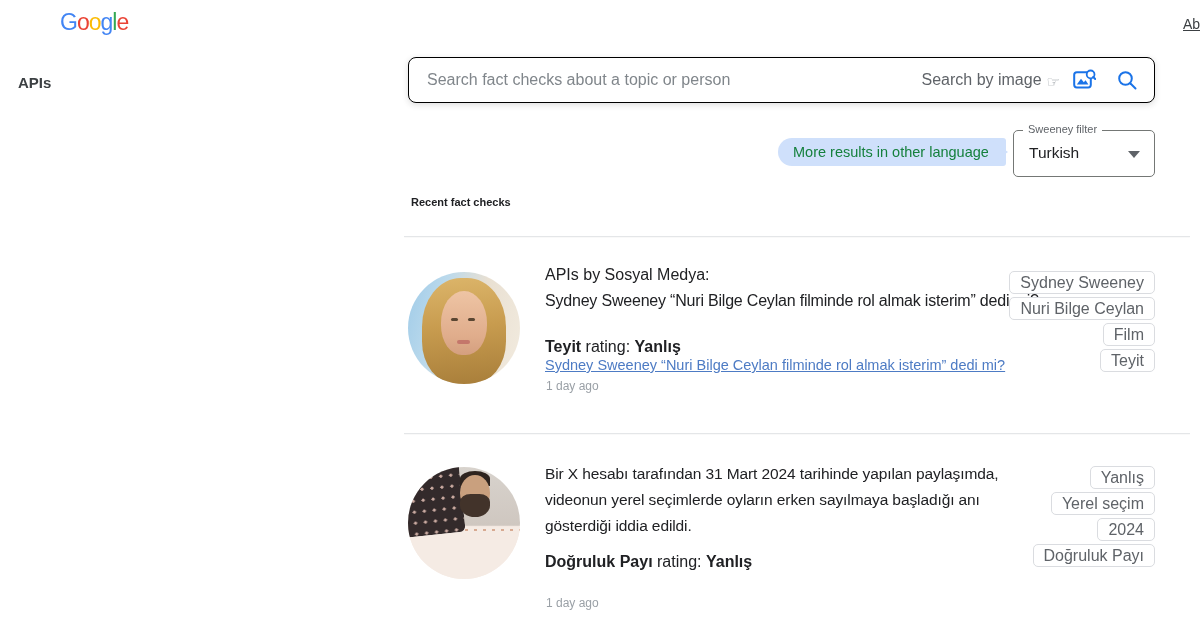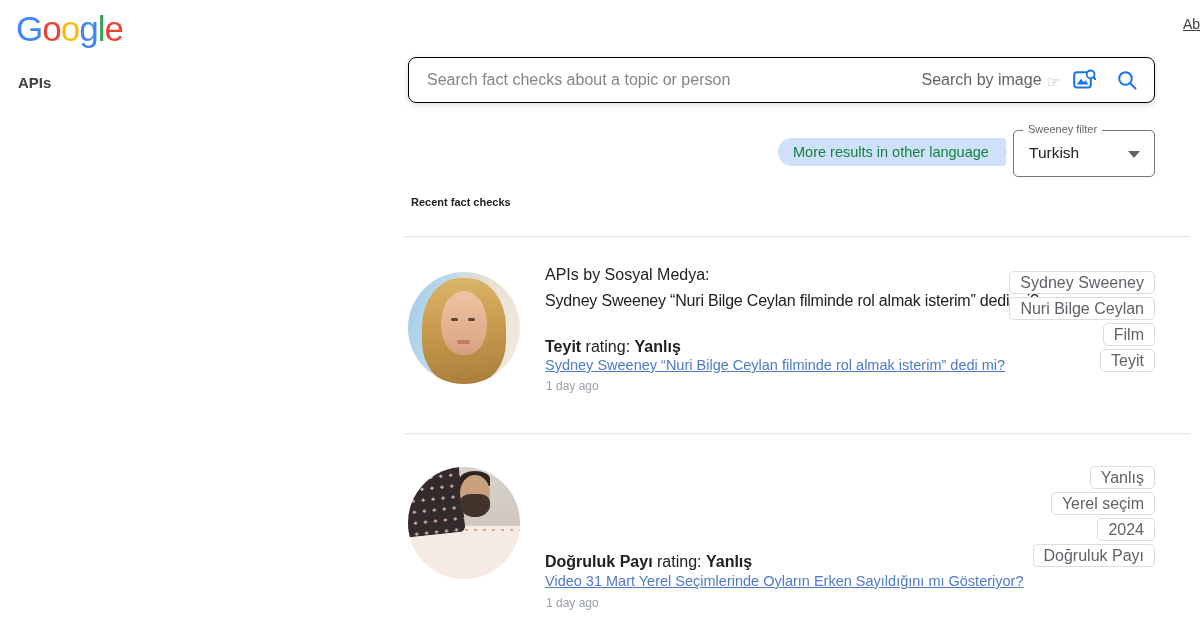--- a/index.html
+++ b/index.html
@@ -2,21 +2,21 @@
 <html><head>
 <meta charset="utf-8">
 <style>
   html,body{margin:0;padding:0;background:#fff;}
   #app{
     position:relative;width:1200px;height:628px;overflow:hidden;background:#fff;
     font-family:"Liberation Sans", sans-serif;color:#202124;
   }
   
   .logo{position:absolute;left:16px;top:9px;display:flex;align-items:baseline;cursor:pointer;}
-  .logo .gword{font-size:35px;letter-spacing:-1px;}
+  .logo .gword{font-size:23px;letter-spacing:-1px;margin-left:44px;}
   .logo .gword span:nth-child(1){color:#4285F4;}
   .logo .gword span:nth-child(2){color:#EA4335;}
   .logo .gword span:nth-child(3){color:#FBBC05;}
   .logo .gword span:nth-child(4){color:#4285F4;}
   .logo .gword span:nth-child(5){color:#34A853;}
   .logo .gword span:nth-child(6){color:#EA4335;}
   .logo .product{font-size:24px;color:#5f6368;margin-left:9px;letter-spacing:-0.5px;}
   .about{position:absolute;left:1183px;top:16px;font-size:14px;color:#3c4043;text-decoration:underline;white-space:nowrap;cursor:pointer;}
   .apis{position:absolute;left:18px;top:74px;font-size:15px;font-weight:700;color:#3c4043;cursor:pointer;}
 
@@ -168,26 +168,26 @@
   <div class="divider d2"></div>
 
   <div class="avatar av2">
     <div class="band"></div>
     <div class="specks"></div>
     <div class="fabric"></div>
     <div class="hair2"></div>
     <div class="face2"></div>
     <div class="beard"></div>
   </div>
+  <div class="claim-para" style="top:461px;">Bir X hesabı tarafından 31 Mart 2024 tarihinde yapılan paylaşımda, videonun yerel seçimlerde oyların erken sayılmaya başladığı anı gösterdiği iddia edildi.</div>
   <div class="rating-line" style="top:553px;">
     <span class="b">Doğruluk Payı</span>
     <span>rating:</span>
     <span class="b">Yanlış</span>
   </div>
-  <a class="result-link" style="top:573px;">Video 31 Mart Yerel Seçimlerinde Oyların Erken Sayıldığını mı Gösteriyor?</a>
   <div class="time" style="top:596px;">1 day ago</div>
   <div class="tags t2">
     <span class="tag">Yanlış</span>
     <span class="tag">Yerel seçim</span>
     <span class="tag">2024</span>
     <span class="tag">Doğruluk Payı</span>
   </div>
 
 </div>
 

